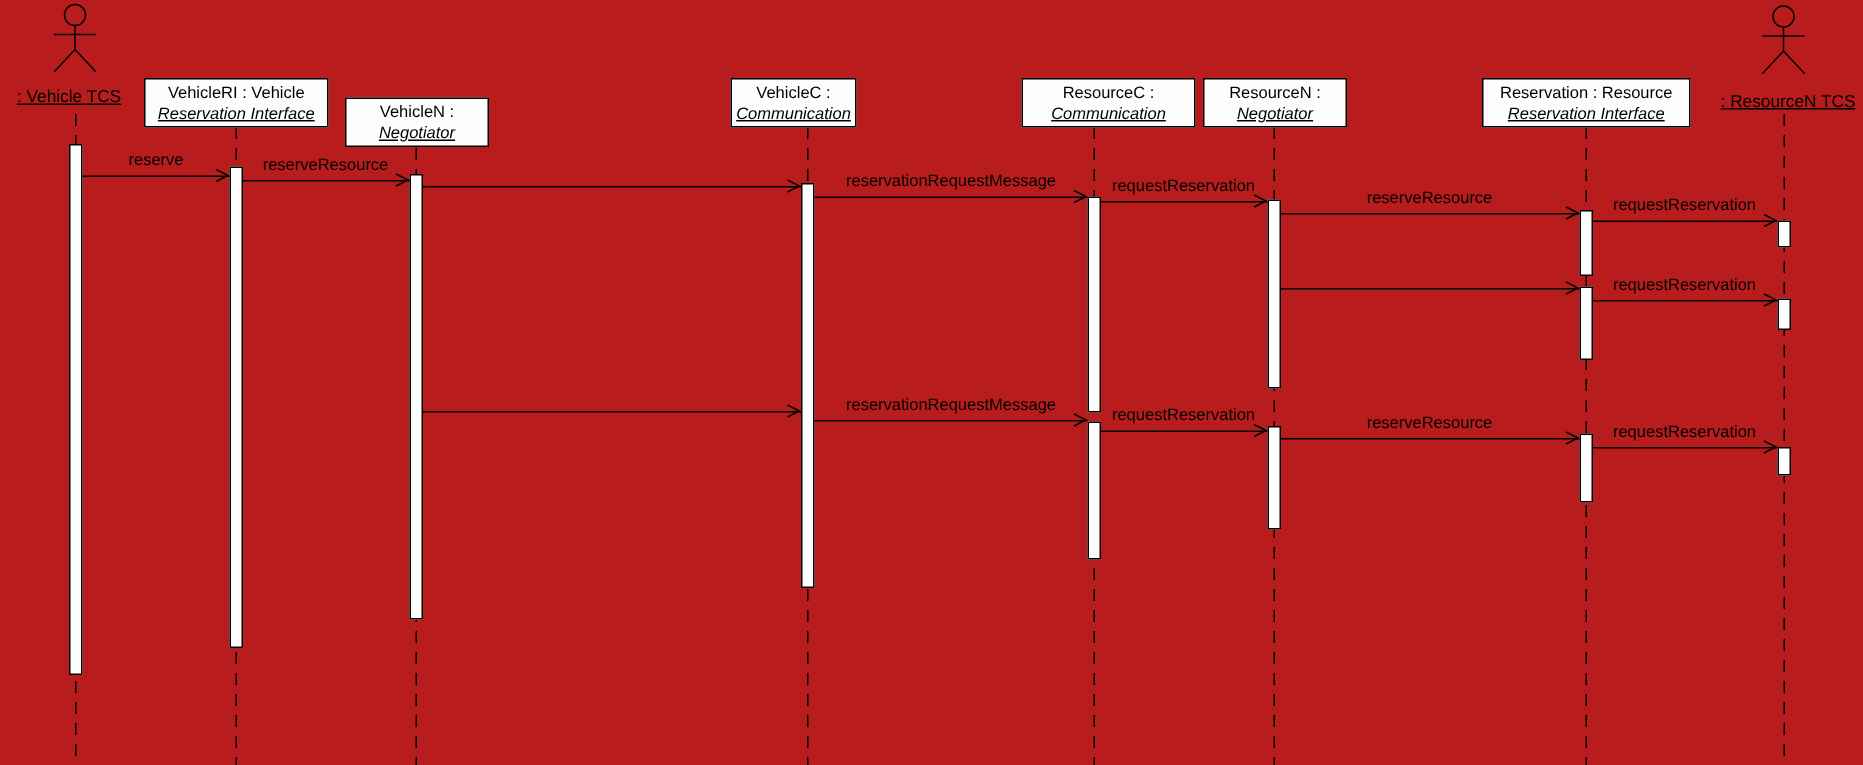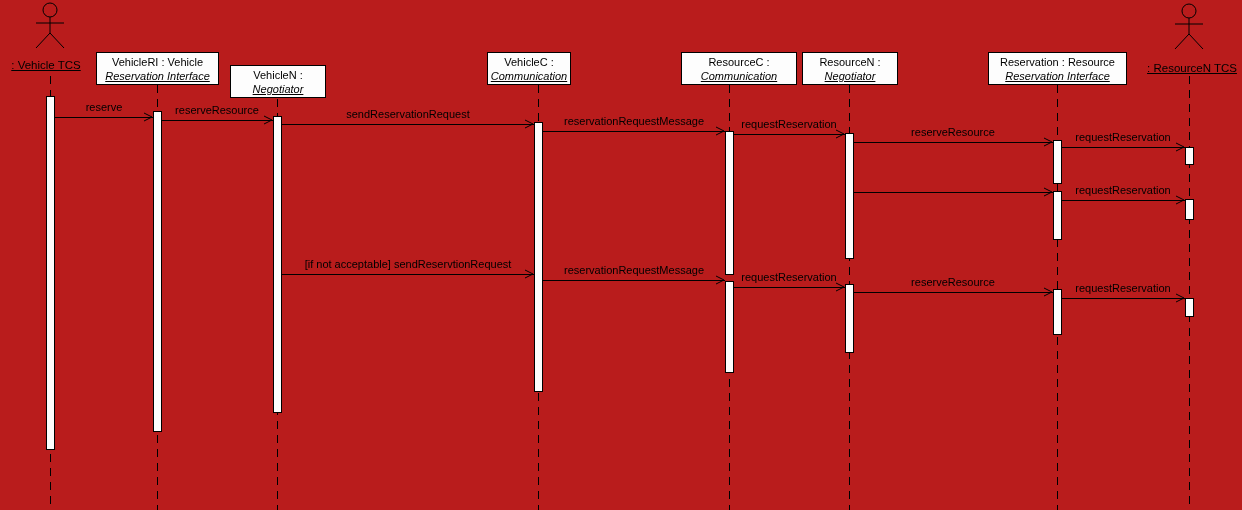--- a/index.html
+++ b/index.html
@@ -97,21 +97,20 @@
   <svg class="mhead" style="left:143px;top:112px" width="10" height="10">
       <path d="M1 1 L9 5 L1 9" fill="none" stroke="#000"></path>
     </svg>
 
   <div class="mlabel" style="left:77px;top:104px">reserveResource</div>
   <div class="mline" style="left:162px;top:120px;width:111px"></div>
   <svg class="mhead" style="left:263px;top:115px" width="10" height="10">
       <path d="M1 1 L9 5 L1 9" fill="none" stroke="#000"></path>
     </svg>
 
-  <div class="mlabel" style="left:268px;top:108px">sendReservationRequest</div>
   <div class="mline" style="left:282px;top:124px;width:252px"></div>
   <svg class="mhead" style="left:524px;top:119px" width="10" height="10">
       <path d="M1 1 L9 5 L1 9" fill="none" stroke="#000"></path>
     </svg>
 
   <div class="mlabel" style="left:494px;top:115px">reservationRequestMessage</div>
   <div class="mline" style="left:543px;top:131px;width:182px"></div>
   <svg class="mhead" style="left:715px;top:126px" width="10" height="10">
       <path d="M1 1 L9 5 L1 9" fill="none" stroke="#000"></path>
     </svg>
@@ -138,21 +137,20 @@
   <svg class="mhead" style="left:1043px;top:187px" width="10" height="10">
       <path d="M1 1 L9 5 L1 9" fill="none" stroke="#000"></path>
     </svg>
 
   <div class="mlabel" style="left:983px;top:184px">requestReservation</div>
   <div class="mline" style="left:1062px;top:200px;width:123px"></div>
   <svg class="mhead" style="left:1175px;top:195px" width="10" height="10">
       <path d="M1 1 L9 5 L1 9" fill="none" stroke="#000"></path>
     </svg>
 
-  <div class="mlabel" style="left:268px;top:258px">[if not acceptable] sendReservtionRequest</div>
   <div class="mline" style="left:282px;top:274px;width:252px"></div>
   <svg class="mhead" style="left:524px;top:269px" width="10" height="10">
       <path d="M1 1 L9 5 L1 9" fill="none" stroke="#000"></path>
     </svg>
 
   <div class="mlabel" style="left:494px;top:264px">reservationRequestMessage</div>
   <div class="mline" style="left:543px;top:280px;width:182px"></div>
   <svg class="mhead" style="left:715px;top:275px" width="10" height="10">
       <path d="M1 1 L9 5 L1 9" fill="none" stroke="#000"></path>
     </svg>

